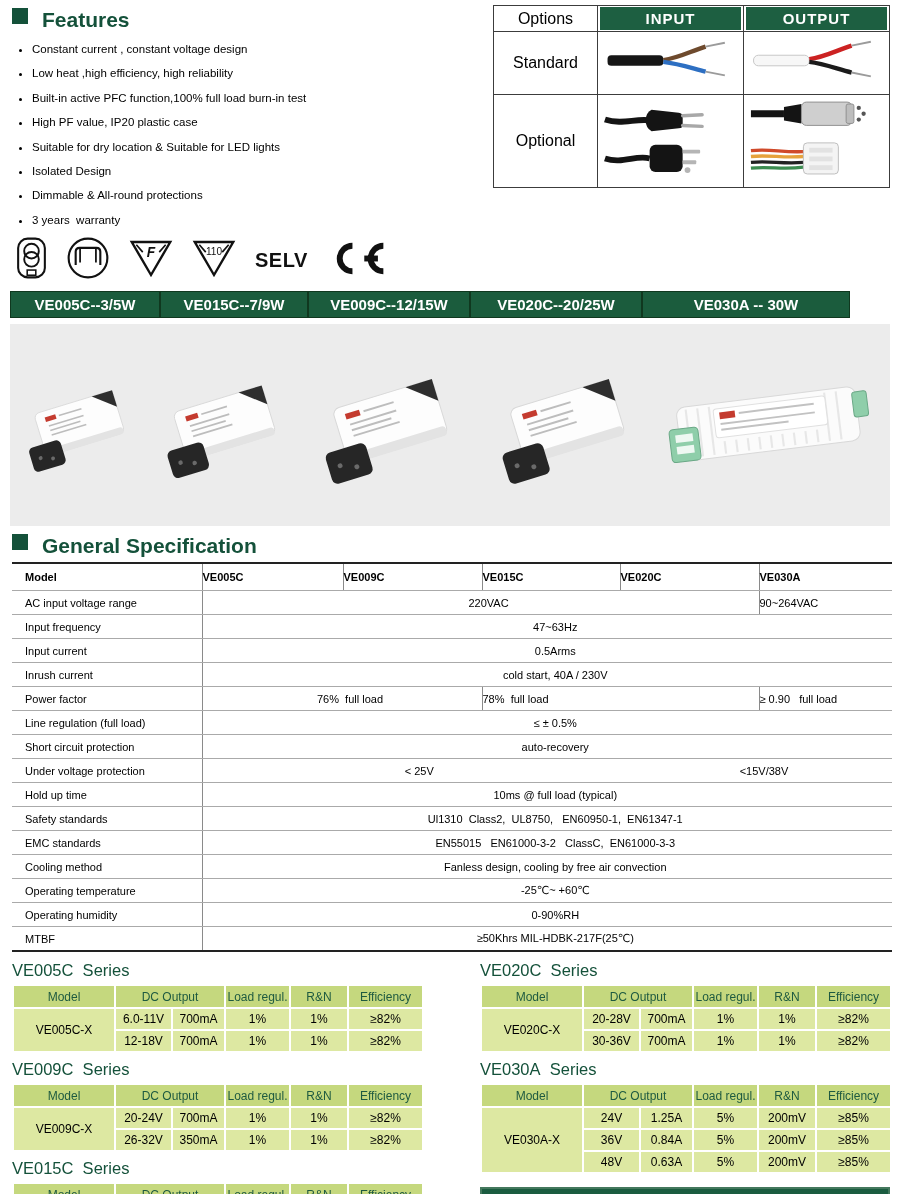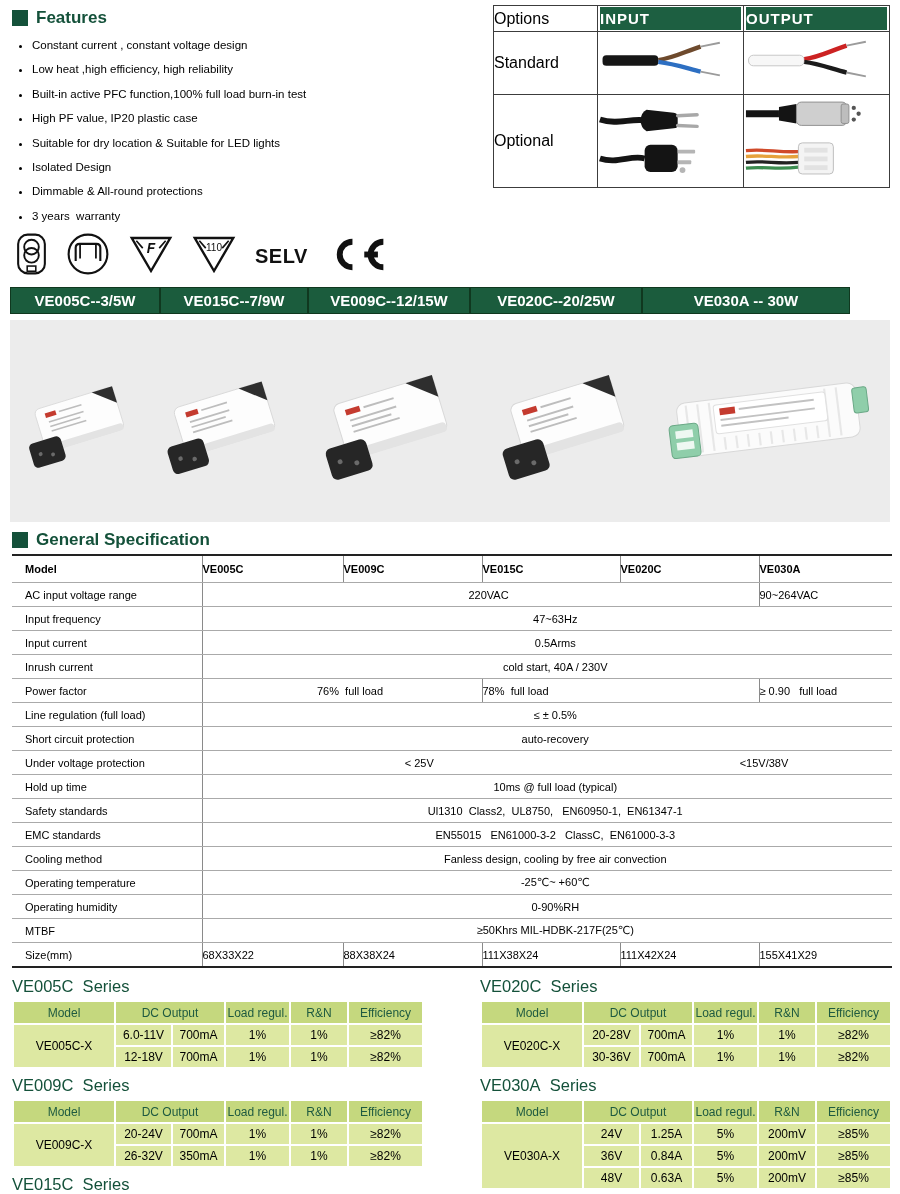--- a/index.html
+++ b/index.html
@@ -2,30 +2,30 @@
 <html><head>
 <meta charset="utf-8">
 <style>
   html,body{margin:0;padding:0;}
   body{width:900px;height:1194px;background:#fff;color:#000;
        font-family:"Liberation Sans","DejaVu Sans",sans-serif;overflow:hidden;position:relative;}
 
   
   .top{display:flex;justify-content:space-between;align-items:flex-start;padding:5px 10px 0 12px;}
   .left-col{width:472px;}
-  .sec-title{display:flex;align-items:center;gap:8px;font-weight:bold;font-size:17px;color:#14513a;margin:3px 0 4px;}
+  .sec-title{display:flex;align-items:flex-start;gap:14px;font-weight:bold;font-size:21px;color:#14513a;margin:3px 0 4px;}
   .sq{width:16px;height:16px;background:#14513a;display:inline-block;flex:0 0 16px;}
   .feat-list{margin:3px 0 0 4px;padding-left:16px;font-size:11.5px;line-height:14.4px;}
   .feat-list li{margin-bottom:0.5px;margin-top:10px;}
   .certs{display:flex;align-items:center;gap:19px;margin:9px 0 0 4px;height:48px;}
   .selv{font-weight:bold;font-size:20px;letter-spacing:0.5px;color:#111;}
 
   
   .opt{border-collapse:collapse;table-layout:fixed;width:396px;}
-  .opt td{border:1.5px solid #3c3c3c;vertical-align:middle;padding:0;background:#fff;}
+  .opt td{border:1.5px solid #3c3c3c;text-align:center;vertical-align:middle;padding:0;background:#fff;}
   .opt-corner{font-size:16px;}
   .opt-h{padding:0 !important;}
   .opt-h div{background:#1d5f41;color:#fff;font-weight:bold;font-size:15px;letter-spacing:1px;margin:1px 2px;padding:3px 0;}
   .r-std td{height:62px;}
   .r-opt td{height:92px;}
   .opt-lbl{font-size:16px;}
 
   
   .banners{display:flex;justify-content:flex-start;margin:7px 10px 0;}
   .bn{background:#1b5c3d;border:1px solid #10381f;color:#fff;font-weight:bold;font-size:15px;
@@ -385,28 +385,20 @@
           <td class="l bl" colspan="5">-25℃~ +60℃</td>
         </tr>
     <tr>
           <td class="lbl">Operating humidity</td>
           <td class="l bl" colspan="5">0-90%RH</td>
         </tr>
     <tr>
           <td class="lbl">MTBF</td>
           <td class="l bl" colspan="5">≥50Khrs MIL-HDBK-217F(25℃)</td>
         </tr>
-    <tr>
-          <td class="lbl">Size(mm)</td>
-          <td class="c bl">68X33X22</td>
-          <td class="c bl">88X38X24</td>
-          <td class="c bl">111X38X24</td>
-          <td class="c bl">111X42X24</td>
-          <td class="c bl">155X41X29</td>
-        </tr>
   </tbody>
     </table>
 </div>
 
 <div class="series">
   <div class="scol">
 
     <div class="ser-title">VE005C&nbsp; Series</div>
     <table class="ser">
       <colgroup>

